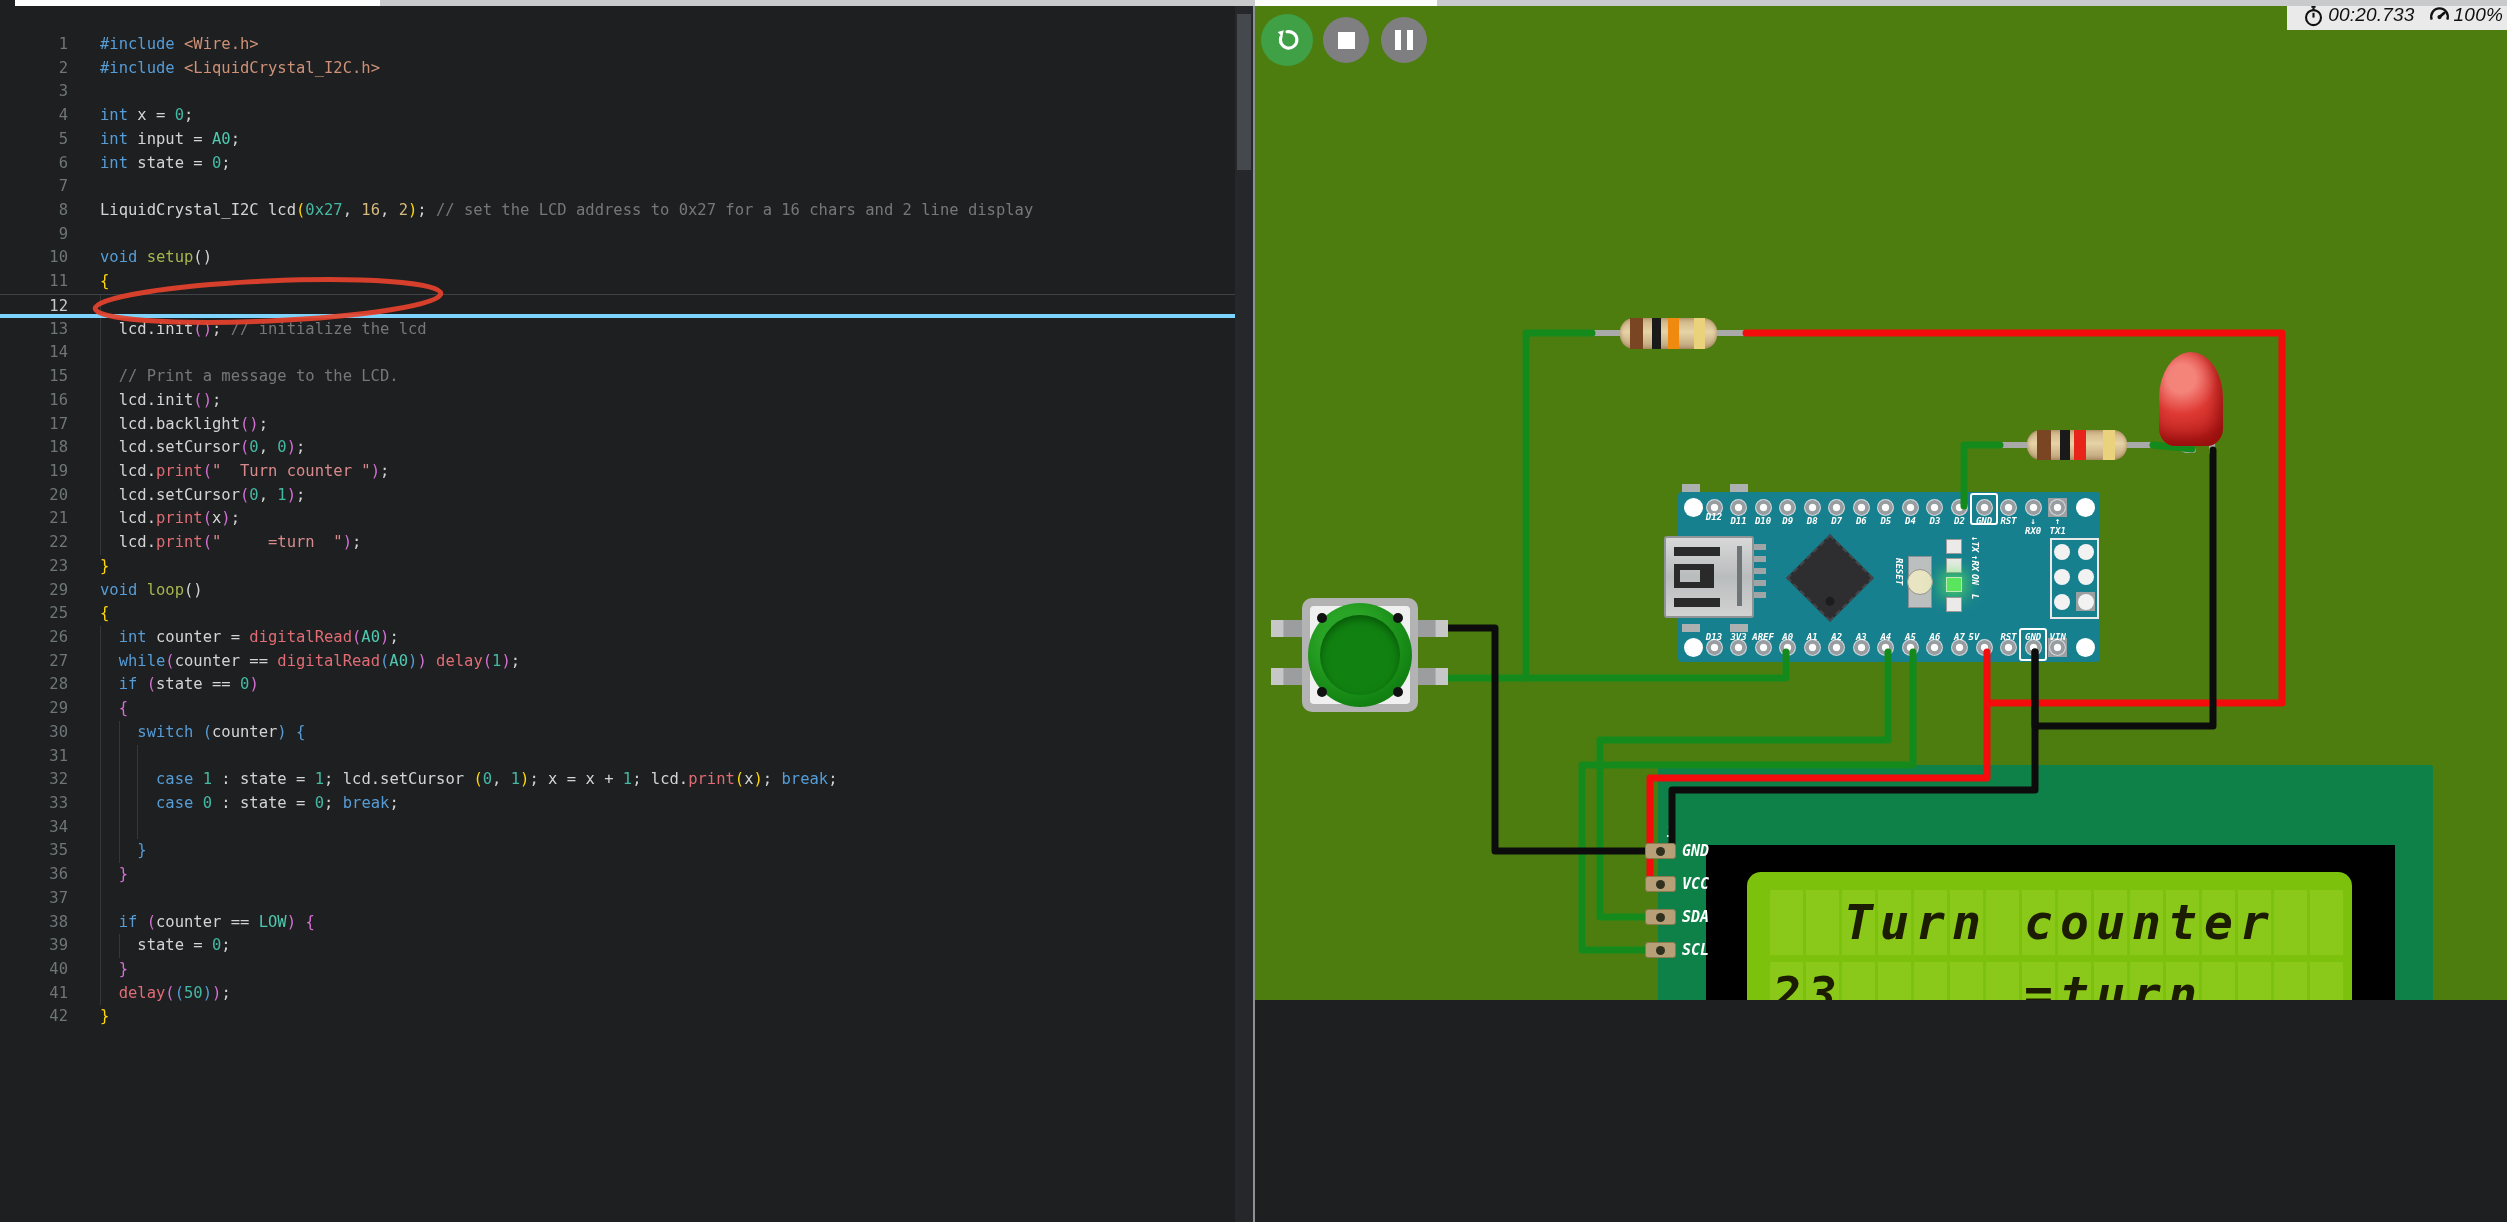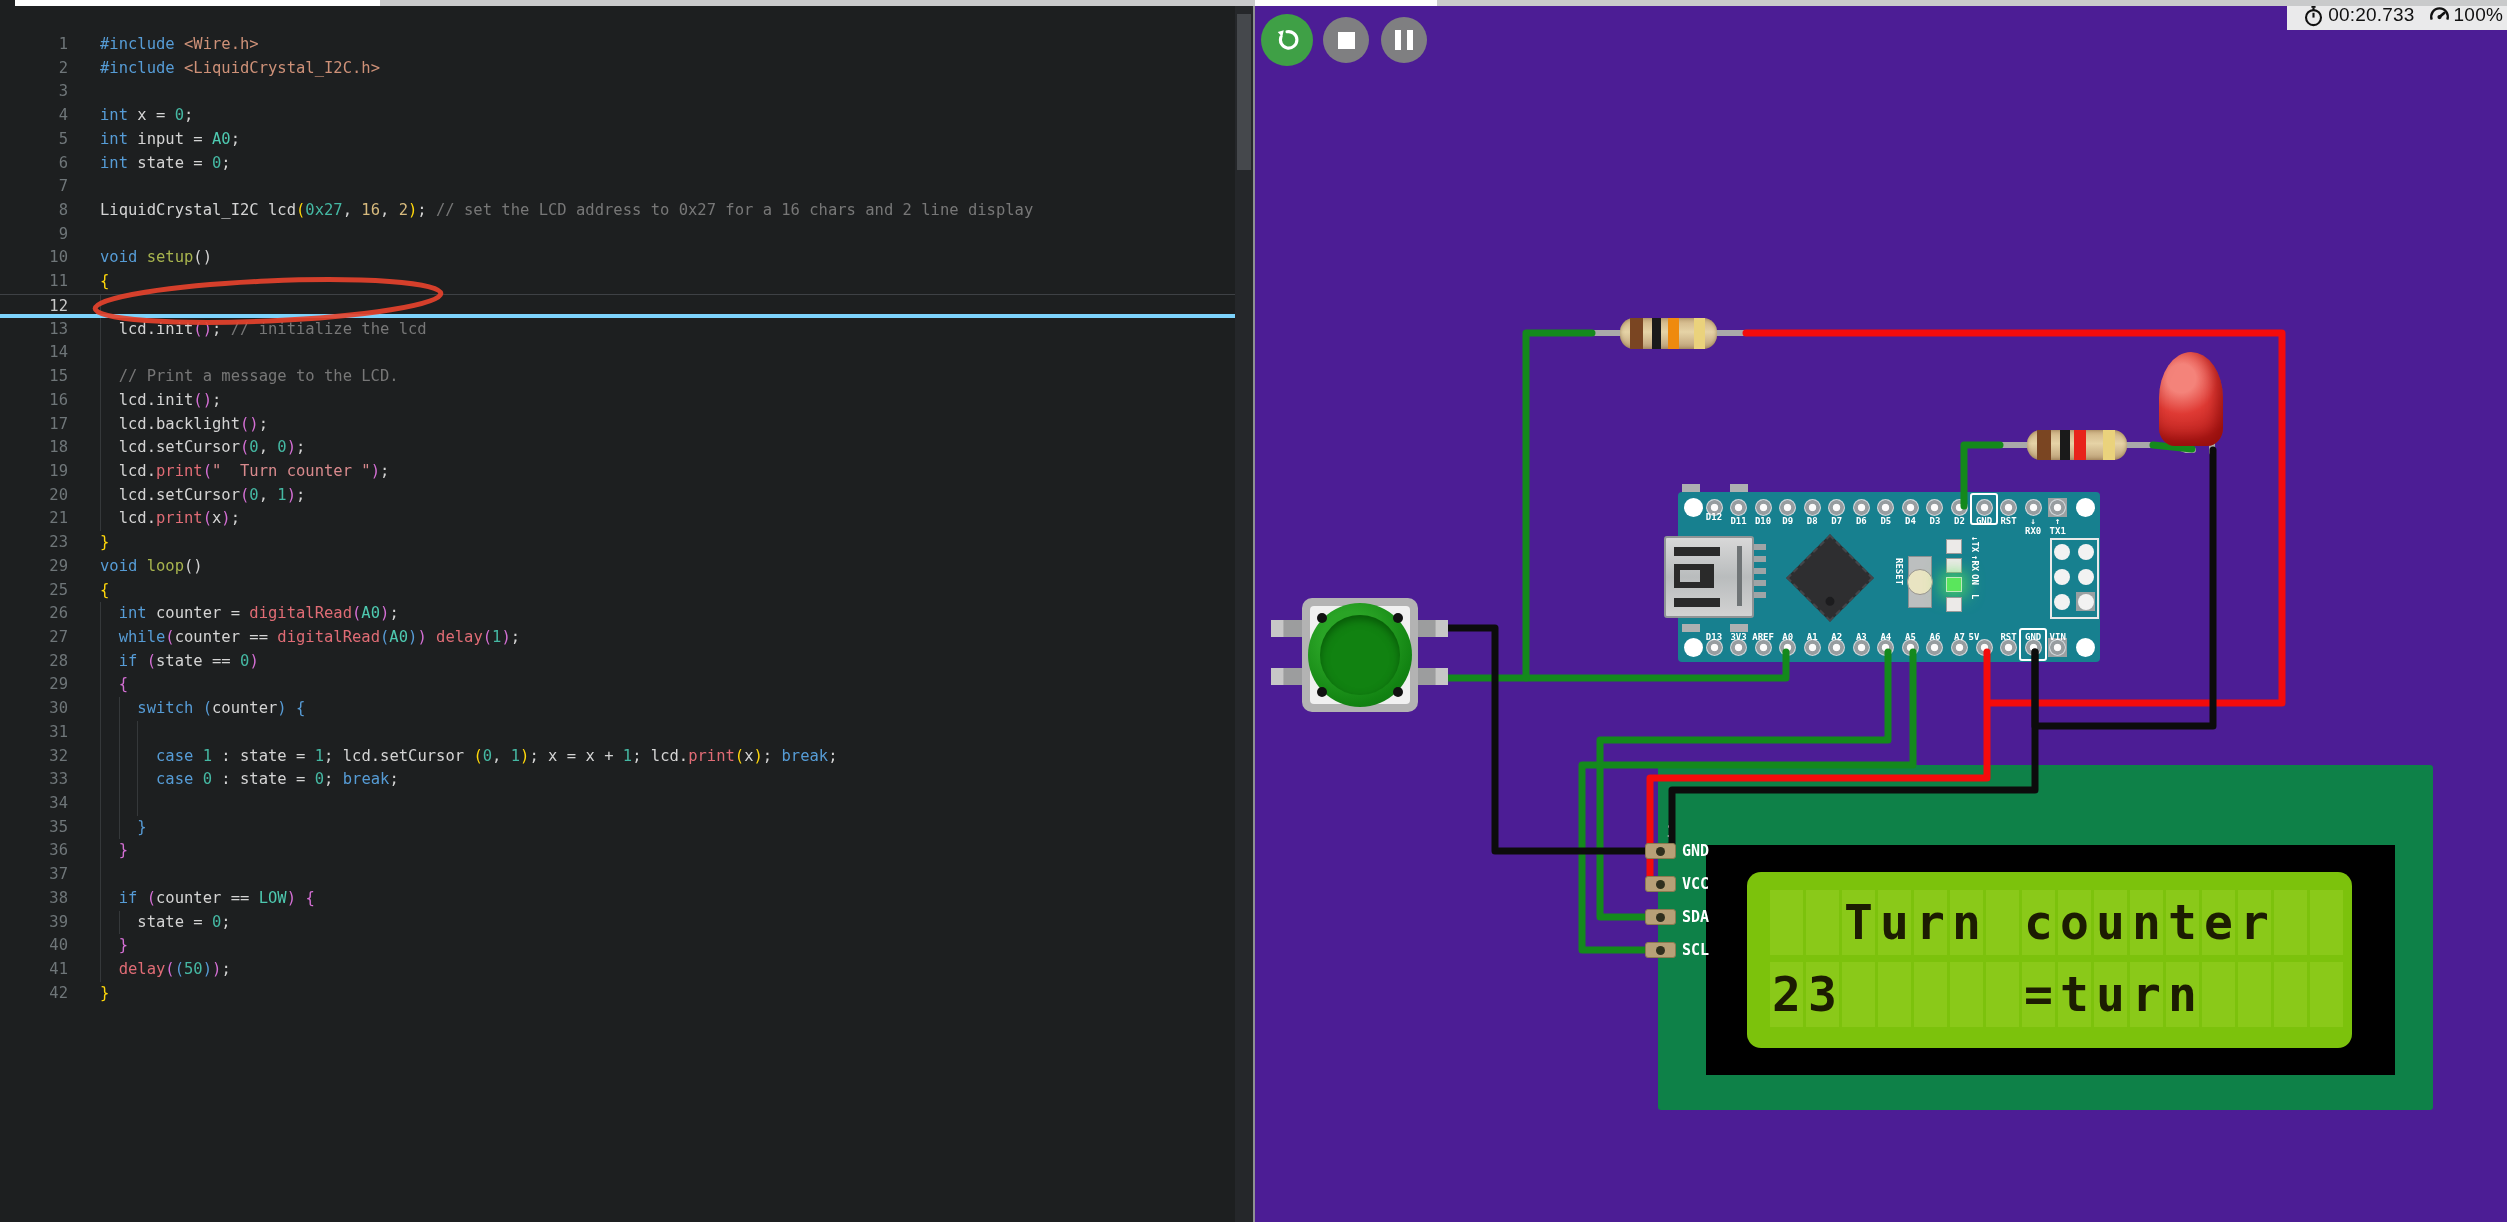--- a/index.html
+++ b/index.html
@@ -32,21 +32,21 @@
   .tok-b1   { color:#ffd70a; } .tok-b2  { color:#d46fd4; } .tok-b3 { color:#579bd5; }
 
   #annotation-ellipse { position:absolute; left:88px; top:274px; z-index:5; }
 
   
   #scroll-strip { position:absolute; left:1235px; top:0; width:18px; height:1222px; background:#25272a; }
   #scroll-thumb { position:absolute; left:2px; top:14px; width:14px; height:156px; background:#45484c; }
   #panel-divider { position:absolute; left:1253px; top:0; width:2px; height:1222px; background:#8f9092; z-index:10; }
 
   
-  #sim-panel { position:absolute; left:1255px; top:0; width:1252px; height:1222px; background:#4c1d95; overflow:hidden; }
+  #sim-panel { position:absolute; left:1255px; top:0; width:1252px; height:1000px; background:#4d7c0f; overflow:hidden;font-style:italic; }
   .simbtn { position:absolute; border-radius:50%; border:none; display:flex; align-items:center; justify-content:center; cursor:pointer; z-index:25; }
   #btn-restart { left:6px;  top:14px; width:52px; height:52px; background:#3fa046; }
   #btn-stop    { left:68px; top:17px; width:46px; height:46px; background:#7f7f81; }
   #btn-pause   { left:126px;top:17px; width:46px; height:46px; background:#7f7f81; }
   #btn-stop .sq { width:17px; height:17px; background:#fff; }
   #btn-pause .bars { display:flex; gap:6px; }
   #btn-pause .bars div { width:6px; height:20px; background:#fff; }
 
   #status-bar { position:absolute; right:0; top:0; width:220px; height:30px; background:#eaeaeb;
                 display:flex; align-items:center; justify-content:flex-end; gap:2px; padding-right:4px;
@@ -143,20 +143,21 @@
         <div class="cline current"><div class="iguide" style="left: 100px;"></div><span class="gutter">12</span><span class="ltext"></span></div>
         <div class="cline"><div class="iguide" style="left: 100px;"></div><span class="gutter">13</span><span class="ltext"><span class="tok-pl">  lcd.</span><span class="tok-meth">init</span><span class="tok-b2">()</span><span class="tok-pl">; </span><span class="tok-cmt">// initialize the lcd</span></span></div>
         <div class="cline"><div class="iguide" style="left: 100px;"></div><span class="gutter">14</span><span class="ltext"></span></div>
         <div class="cline"><div class="iguide" style="left: 100px;"></div><span class="gutter">15</span><span class="ltext"><span class="tok-cmt">  // Print a message to the LCD.</span></span></div>
         <div class="cline"><div class="iguide" style="left: 100px;"></div><span class="gutter">16</span><span class="ltext"><span class="tok-pl">  lcd.</span><span class="tok-meth">init</span><span class="tok-b2">()</span><span class="tok-pl">;</span></span></div>
         <div class="cline"><div class="iguide" style="left: 100px;"></div><span class="gutter">17</span><span class="ltext"><span class="tok-pl">  lcd.</span><span class="tok-meth">backlight</span><span class="tok-b2">()</span><span class="tok-pl">;</span></span></div>
         <div class="cline"><div class="iguide" style="left: 100px;"></div><span class="gutter">18</span><span class="ltext"><span class="tok-pl">  lcd.</span><span class="tok-meth">setCursor</span><span class="tok-b2">(</span><span class="tok-num">0</span><span class="tok-pl">, </span><span class="tok-num">0</span><span class="tok-b2">)</span><span class="tok-pl">;</span></span></div>
         <div class="cline"><div class="iguide" style="left: 100px;"></div><span class="gutter">19</span><span class="ltext"><span class="tok-pl">  lcd.</span><span class="tok-call">print</span><span class="tok-b2">(</span><span class="tok-str">"  Turn counter "</span><span class="tok-b2">)</span><span class="tok-pl">;</span></span></div>
         <div class="cline"><div class="iguide" style="left: 100px;"></div><span class="gutter">20</span><span class="ltext"><span class="tok-pl">  lcd.</span><span class="tok-meth">setCursor</span><span class="tok-b2">(</span><span class="tok-num">0</span><span class="tok-pl">, </span><span class="tok-num">1</span><span class="tok-b2">)</span><span class="tok-pl">;</span></span></div>
         <div class="cline"><div class="iguide" style="left: 100px;"></div><span class="gutter">21</span><span class="ltext"><span class="tok-pl">  lcd.</span><span class="tok-call">print</span><span class="tok-b2">(</span><span class="tok-pl">x</span><span class="tok-b2">)</span><span class="tok-pl">;</span></span></div>
+        <div class="cline"><div class="iguide" style="left: 100px;"></div><span class="gutter">22</span><span class="ltext"><span class="tok-pl">  lcd.</span><span class="tok-call">print</span><span class="tok-b2">(</span><span class="tok-str">"     =turn  "</span><span class="tok-b2">)</span><span class="tok-pl">;</span></span></div>
         <div class="cline"><span class="gutter">23</span><span class="ltext"><span class="tok-b1">}</span></span></div>
         <div class="cline"><span class="gutter">29</span><span class="ltext"><span class="tok-kw">void</span><span class="tok-pl"> </span><span class="tok-fn">loop</span><span class="tok-pl">()</span></span></div>
         <div class="cline"><span class="gutter">25</span><span class="ltext"><span class="tok-b1">{</span></span></div>
         <div class="cline"><div class="iguide" style="left: 100px;"></div><span class="gutter">26</span><span class="ltext"><span class="tok-pl">  </span><span class="tok-kw">int</span><span class="tok-pl"> counter </span><span class="tok-op">=</span><span class="tok-pl"> </span><span class="tok-call">digitalRead</span><span class="tok-b2">(</span><span class="tok-const">A0</span><span class="tok-b2">)</span><span class="tok-pl">;</span></span></div>
         <div class="cline"><div class="iguide" style="left: 100px;"></div><span class="gutter">27</span><span class="ltext"><span class="tok-pl">  </span><span class="tok-kw">while</span><span class="tok-b2">(</span><span class="tok-pl">counter </span><span class="tok-op">==</span><span class="tok-pl"> </span><span class="tok-call">digitalRead</span><span class="tok-b3">(</span><span class="tok-const">A0</span><span class="tok-b3">)</span><span class="tok-b2">)</span><span class="tok-pl"> </span><span class="tok-call">delay</span><span class="tok-b2">(</span><span class="tok-num">1</span><span class="tok-b2">)</span><span class="tok-pl">;</span></span></div>
         <div class="cline"><div class="iguide" style="left: 100px;"></div><span class="gutter">28</span><span class="ltext"><span class="tok-pl">  </span><span class="tok-kw">if</span><span class="tok-pl"> </span><span class="tok-b2">(</span><span class="tok-pl">state </span><span class="tok-op">==</span><span class="tok-pl"> </span><span class="tok-num">0</span><span class="tok-b2">)</span></span></div>
         <div class="cline"><div class="iguide" style="left: 100px;"></div><span class="gutter">29</span><span class="ltext"><span class="tok-pl">  </span><span class="tok-b2">{</span></span></div>
         <div class="cline"><div class="iguide" style="left: 100px;"></div><div class="iguide" style="left: 118.66px;"></div><span class="gutter">30</span><span class="ltext"><span class="tok-pl">    </span><span class="tok-kw">switch</span><span class="tok-pl"> </span><span class="tok-b3">(</span><span class="tok-pl">counter</span><span class="tok-b3">)</span><span class="tok-pl"> </span><span class="tok-b3">{</span></span></div>
         <div class="cline"><div class="iguide" style="left: 100px;"></div><div class="iguide" style="left: 118.66px;"></div><div class="iguide" style="left: 137.32px;"></div><span class="gutter">31</span><span class="ltext"></span></div>
         <div class="cline"><div class="iguide" style="left: 100px;"></div><div class="iguide" style="left: 118.66px;"></div><div class="iguide" style="left: 137.32px;"></div><span class="gutter">32</span><span class="ltext"><span class="tok-pl">      </span><span class="tok-kw">case</span><span class="tok-pl"> </span><span class="tok-num">1</span><span class="tok-pl"> </span><span class="tok-op">:</span><span class="tok-pl"> state </span><span class="tok-op">=</span><span class="tok-pl"> </span><span class="tok-num">1</span><span class="tok-pl">; lcd.</span><span class="tok-meth">setCursor</span><span class="tok-pl"> </span><span class="tok-b1">(</span><span class="tok-num">0</span><span class="tok-pl">, </span><span class="tok-num">1</span><span class="tok-b1">)</span><span class="tok-pl">; x </span><span class="tok-op">=</span><span class="tok-pl"> x </span><span class="tok-op">+</span><span class="tok-pl"> </span><span class="tok-num">1</span><span class="tok-pl">; lcd.</span><span class="tok-call">print</span><span class="tok-b1">(</span><span class="tok-pl">x</span><span class="tok-b1">)</span><span class="tok-pl">; </span><span class="tok-kw">break</span><span class="tok-pl">;</span></span></div>

